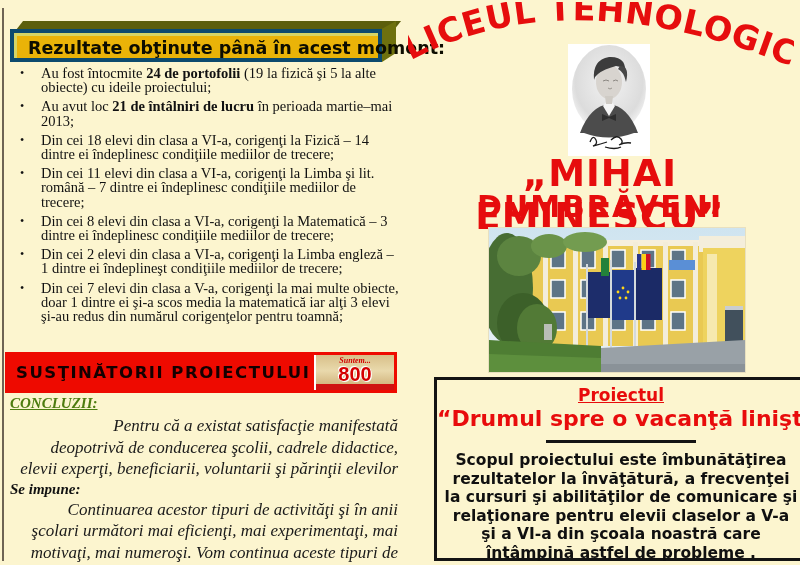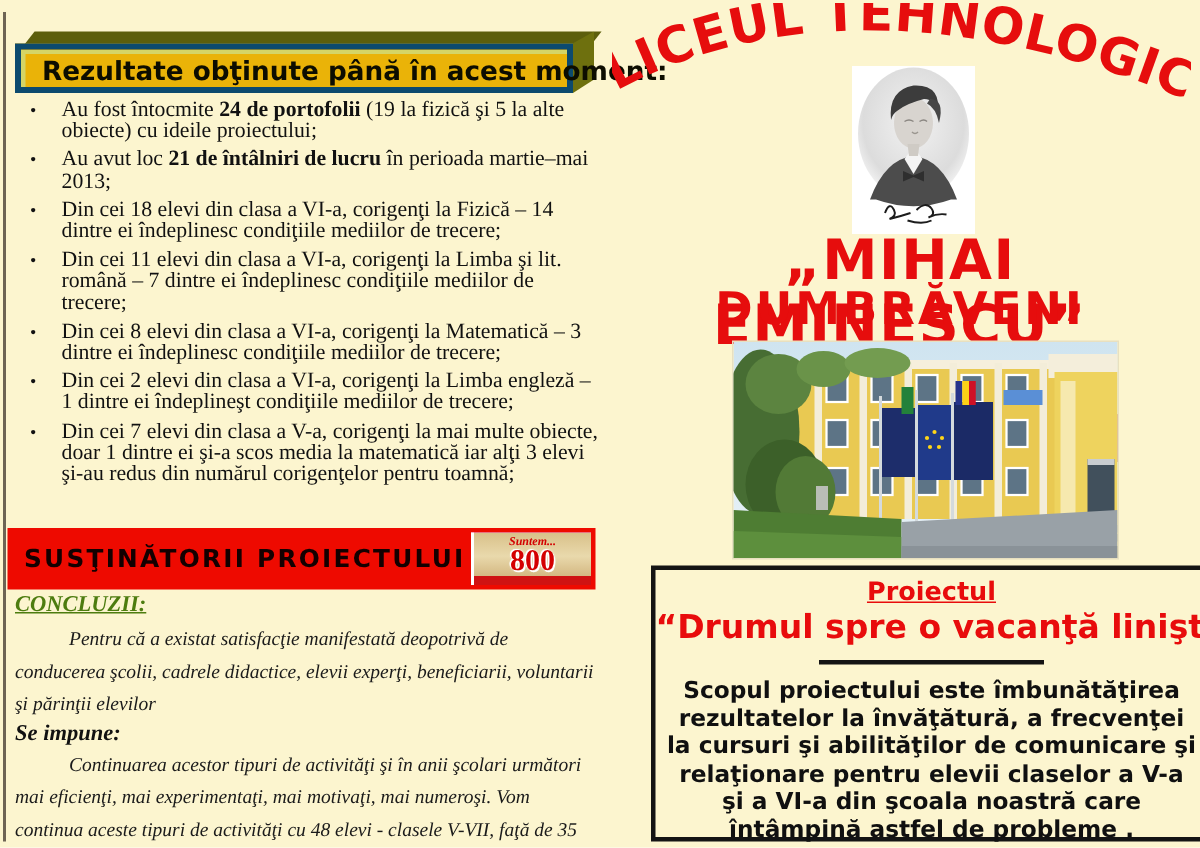--- a/index.html
+++ b/index.html
@@ -49,31 +49,31 @@
     font-family:"DejaVu Sans","Liberation Sans",sans-serif;font-weight:bold;
     font-size:16.5px;letter-spacing:1.5px;color:#140000;padding-left:11px;white-space:nowrap;
   }
   #supporters-logo{
     position:absolute;right:3px;top:3px;width:78px;height:35px;background:#f0abfc;
     overflow:hidden;text-align:center;border-left:2px solid #fff;
   }
   #supporters-logo .ph{position:absolute;inset:0;background:linear-gradient(180deg,#d8c089 0%,#e9d9ac 45%,#caa96f 100%);}
   #supporters-logo .l1{position:relative;font-style:italic;font-weight:bold;font-size:8px;color:#d40000;line-height:9px;margin-top:1px;}
   #supporters-logo .l2{
-    position:relative;font-family:Liberation Serif, serif;font-weight:bold;font-size:20px;line-height:19px;
+    position:relative;font-family:Liberation Sans, sans-serif;font-weight:bold;font-size:20px;line-height:19px;
     color:#d40000;text-shadow:0 0 2px #fff,1px 1px 0 #fff,-1px -1px 0 #fff;
   }
   #supporters-logo .l3{position:absolute;left:0;right:0;bottom:0;height:6px;background:#cf1212;}
 
   #conclusions{position:absolute;left:10px;top:395px;width:388px;}
   #conclusions .heading{
     color:#4d7c0f;font-weight:bold;font-style:italic;text-decoration:underline;
     font-size:15px;margin:0 0 3px 0;
   }
-  #conclusions p{margin:0;font-style:italic;font-size:13px;line-height:21.5px;color:#1a1a1a;text-indent:36px;}
+  #conclusions p{margin:0;font-style:italic;font-size:17px;line-height:21.5px;color:#1a1a1a;text-indent:36px;text-align:right;}
   #conclusions .subheading{font-weight:bold;font-style:italic;font-size:15px;margin:1px 0;color:#111;}
 
   
   #school-name-arc{position:absolute;left:408px;top:2px;width:386px;height:72px;}
 
   #eminescu-portrait{position:absolute;left:568px;top:44px;width:82px;height:112px;background:#fff;}
 
   #school-name-quoted{
     position:absolute;left:400px;top:152px;width:400px;text-align:center;
     color:#e60d0d;font-weight:bold;font-size:37px;letter-spacing:1px;

